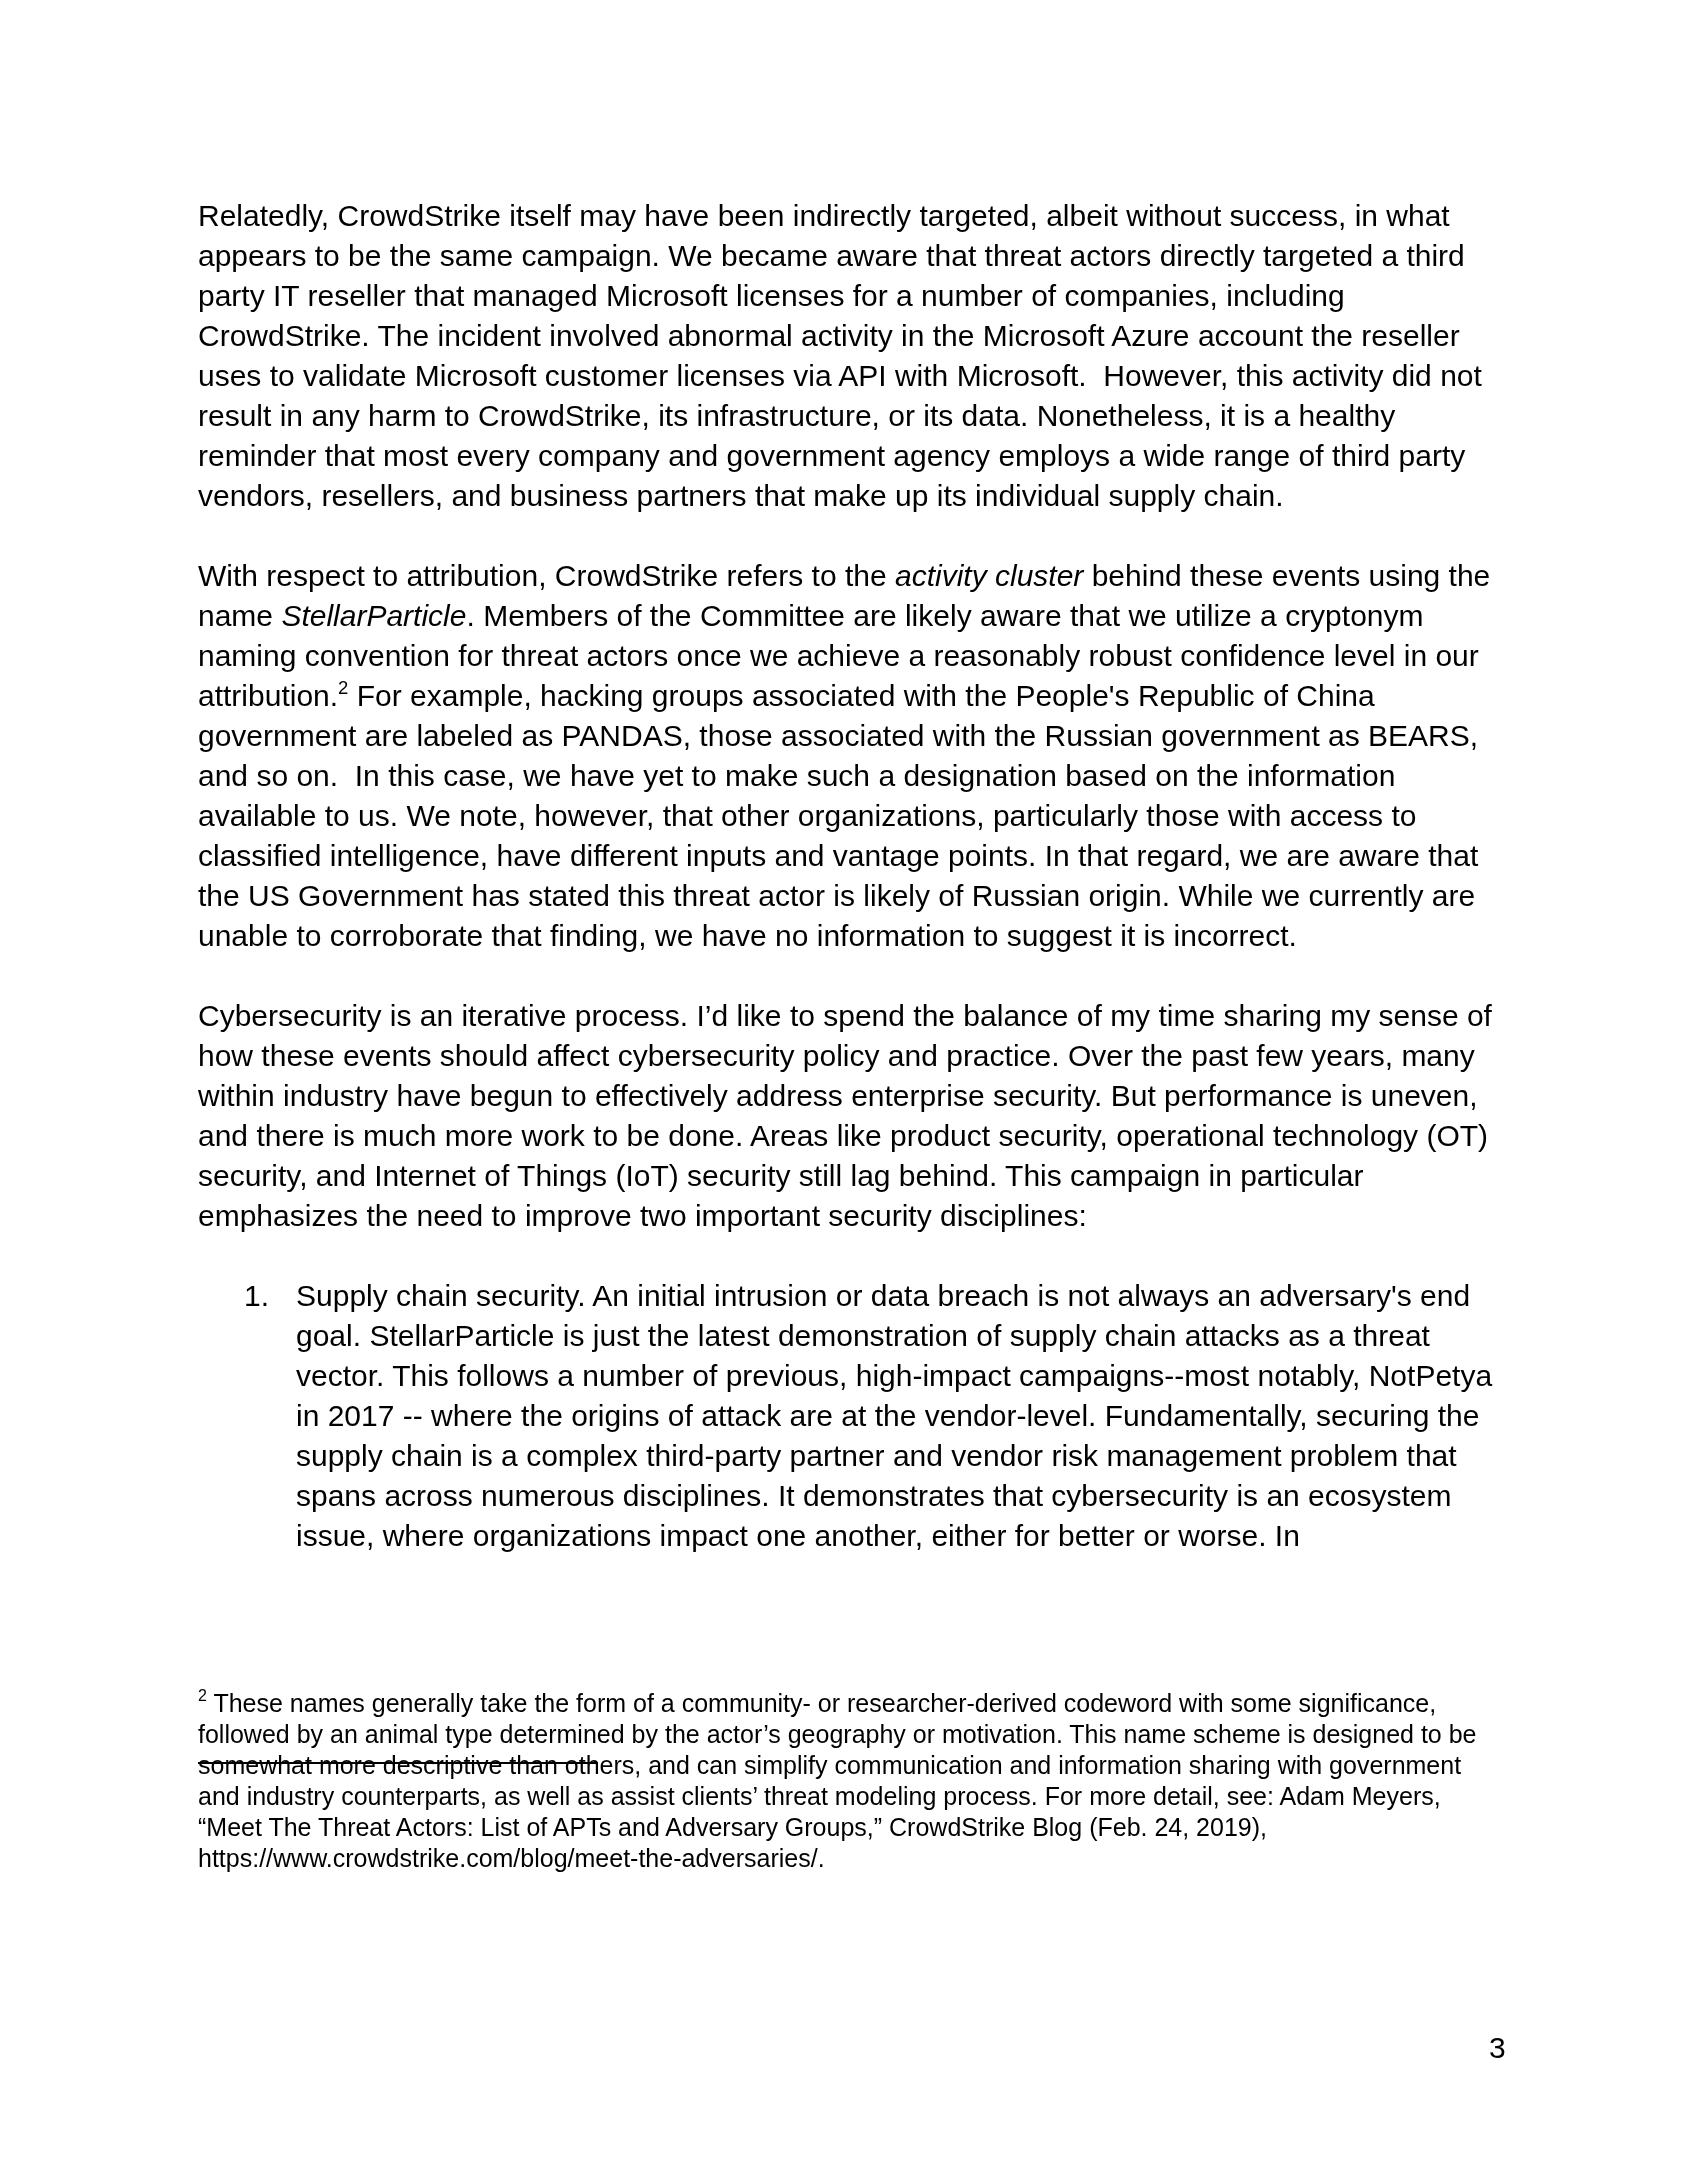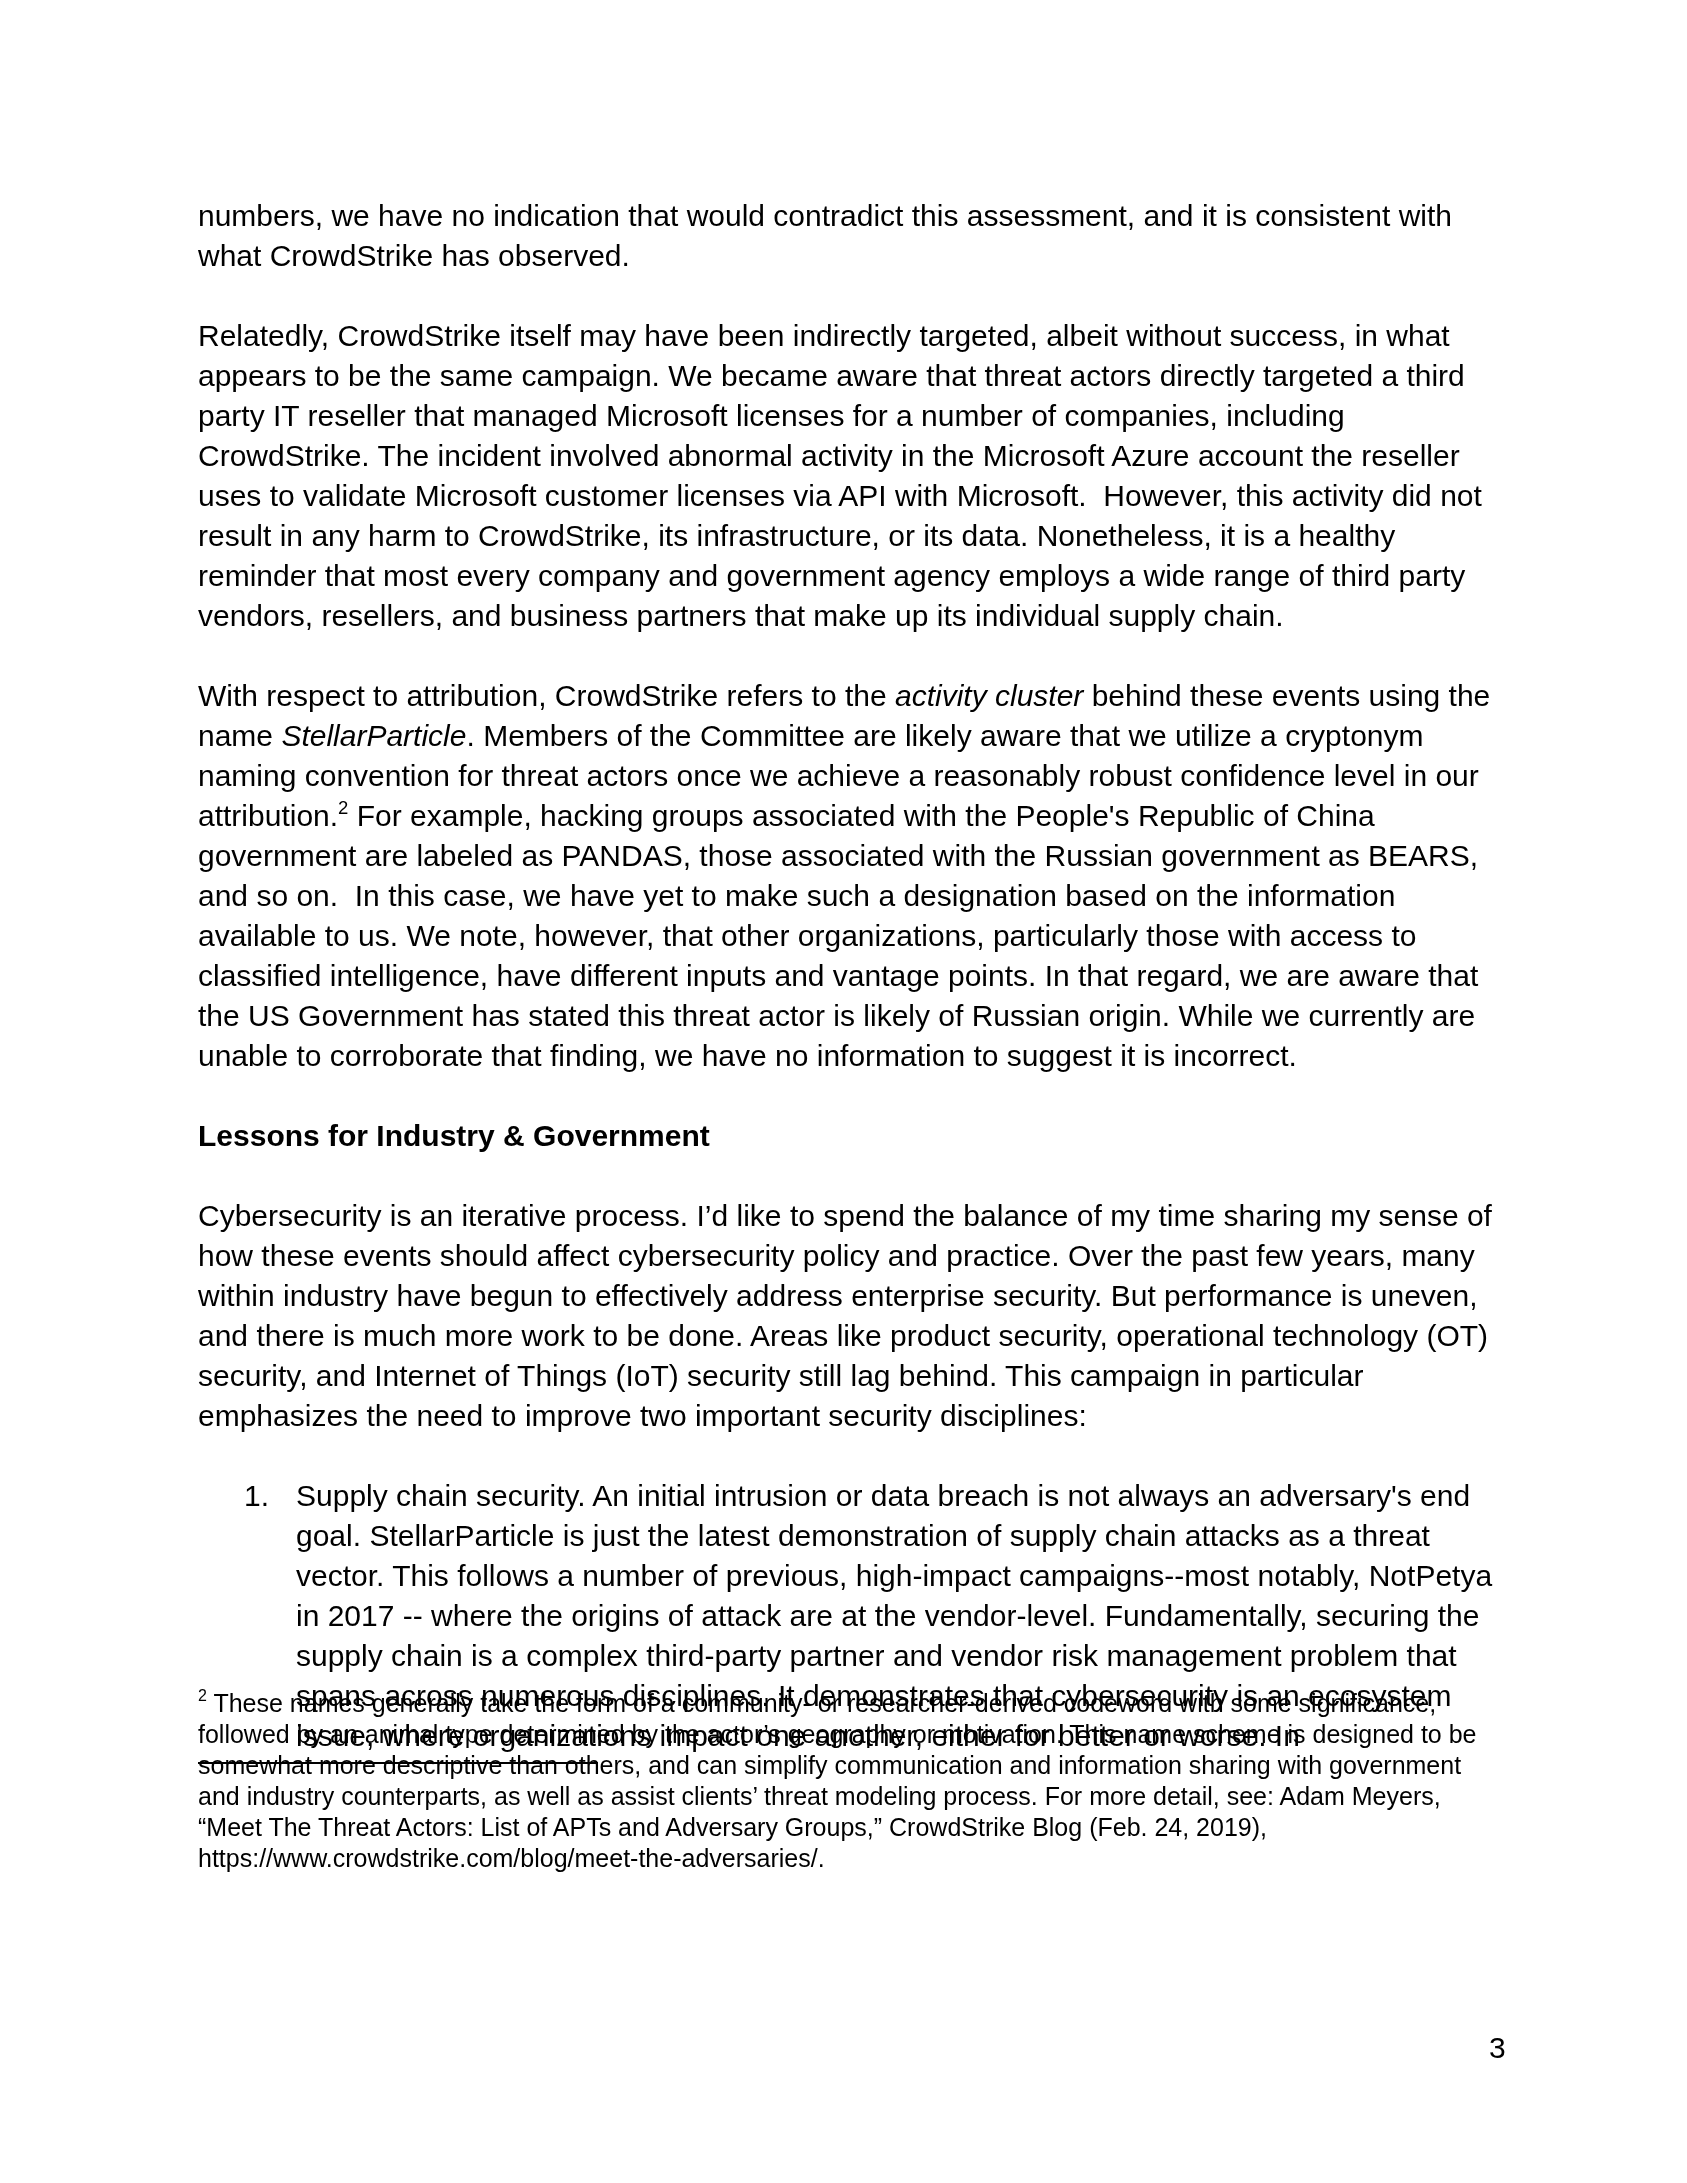--- a/index.html
+++ b/index.html
@@ -82,27 +82,25 @@
       left: 1489px;
       top: 2028px;
       font-size: 30px;
       line-height: 40px;
     }
   </style>
 </head>
 <body>
 
 <div class="page">
-  <p class="para">numbers, we have no indication that would contradict this assessment, and it is consistent with what CrowdStrike has observed.</p>
 
   <p class="para">Relatedly, CrowdStrike itself may have been indirectly targeted, albeit without success, in what appears to be the same campaign. We became aware that threat actors directly targeted a third party IT reseller that managed Microsoft licenses for a number of companies, including CrowdStrike. The incident involved abnormal activity in the Microsoft Azure account the reseller uses to validate Microsoft customer licenses via API with Microsoft.  However, this activity did not result in any harm to CrowdStrike, its infrastructure, or its data. Nonetheless, it is a healthy reminder that most every company and government agency employs a wide range of third party vendors, resellers, and business partners that make up its individual supply chain.</p>
 
   <p class="para"><span>With respect to attribution, CrowdStrike refers to the </span><span class="ital">activity cluster</span><span> behind these events using the name </span><span class="ital">StellarParticle</span><span>. Members of the Committee are likely aware that we utilize a cryptonym naming convention for threat actors once we achieve a reasonably robust confidence level in our attribution.</span><sup class="fnref">2</sup><span> For example, hacking groups associated with the People's Republic of China government are labeled as PANDAS, those associated with the Russian government as BEARS, and so on.  In this case, we have yet to make such a designation based on the information available to us. We note, however, that other organizations, particularly those with access to classified intelligence, have different inputs and vantage points. In that regard, we are aware that the US Government has stated this threat actor is likely of Russian origin. While we currently are unable to corroborate that finding, we have no information to suggest it is incorrect.</span></p>
 
-  <h2 class="heading">Lessons for Industry &amp; Government</h2>
 
   <p class="para">Cybersecurity is an iterative process. I’d like to spend the balance of my time sharing my sense of how these events should affect cybersecurity policy and practice. Over the past few years, many within industry have begun to effectively address enterprise security. But performance is uneven, and there is much more work to be done. Areas like product security, operational technology (OT) security, and Internet of Things (IoT) security still lag behind. This campaign in particular emphasizes the need to improve two important security disciplines:</p>
 
   <ol class="list">
     <li class="list-item">
       <span class="list-num">1.</span><span class="bold">Supply chain security</span><span>. An initial intrusion or data breach is not always an adversary's end goal. StellarParticle is just the latest demonstration of supply chain attacks as a threat vector. This follows a number of previous, high-impact campaigns--most notably, NotPetya in 2017 -- where the origins of attack are at the vendor-level.  Fundamentally, securing the supply chain is a complex third-party partner and vendor risk management problem that spans across numerous disciplines. It demonstrates that cybersecurity is an ecosystem issue, where organizations impact one another, either for better or worse. In</span>
     </li>
   </ol>
 </div>
 

